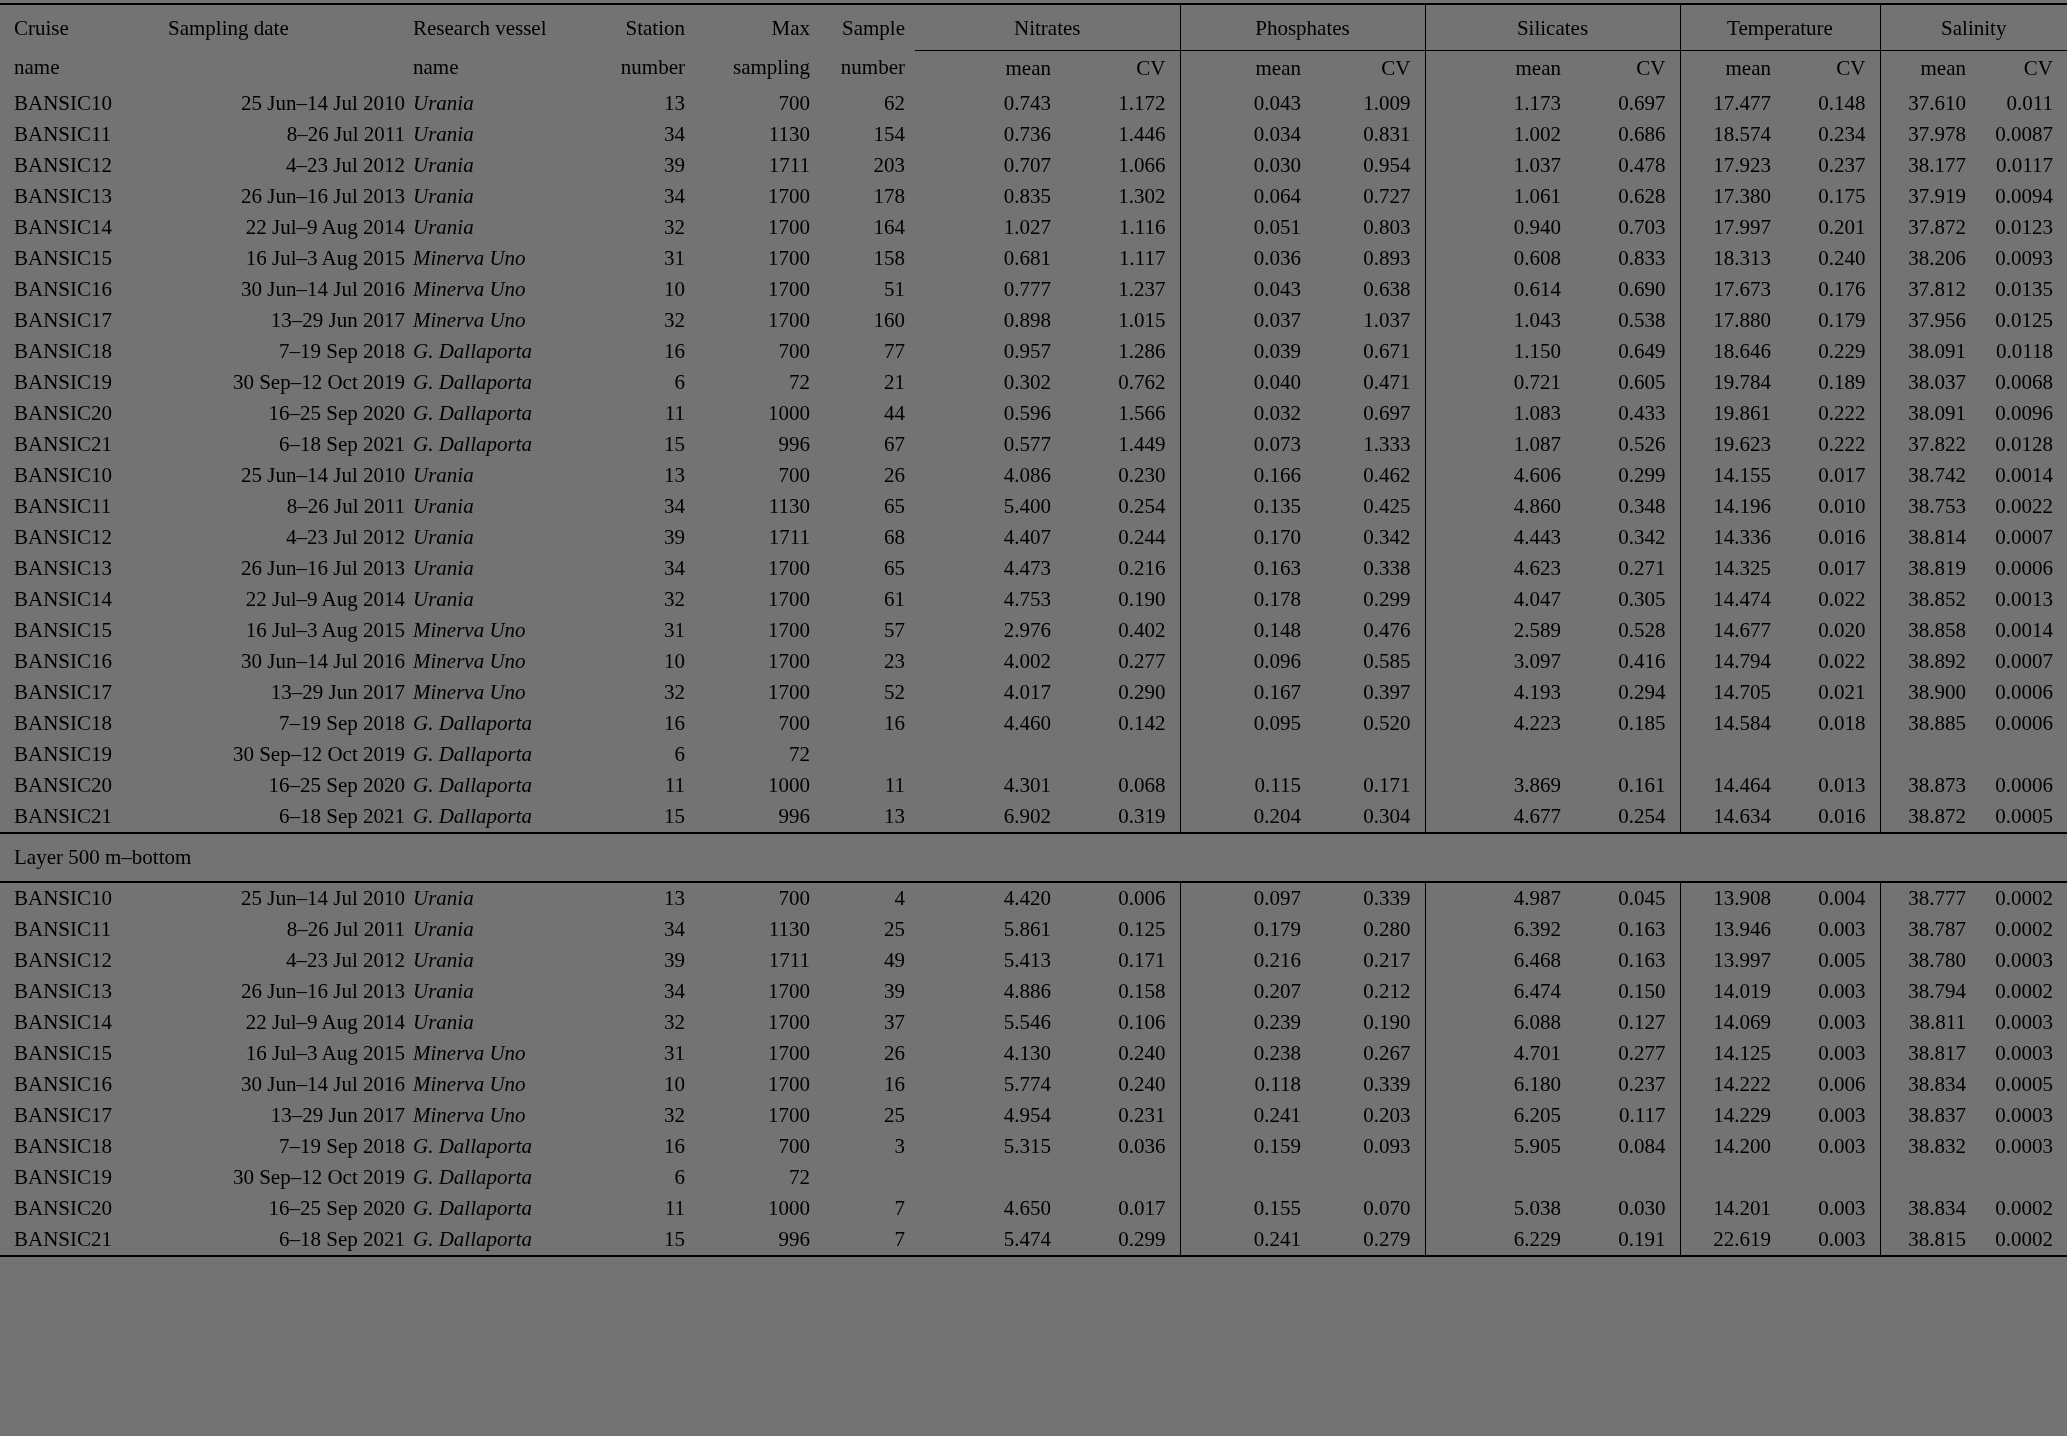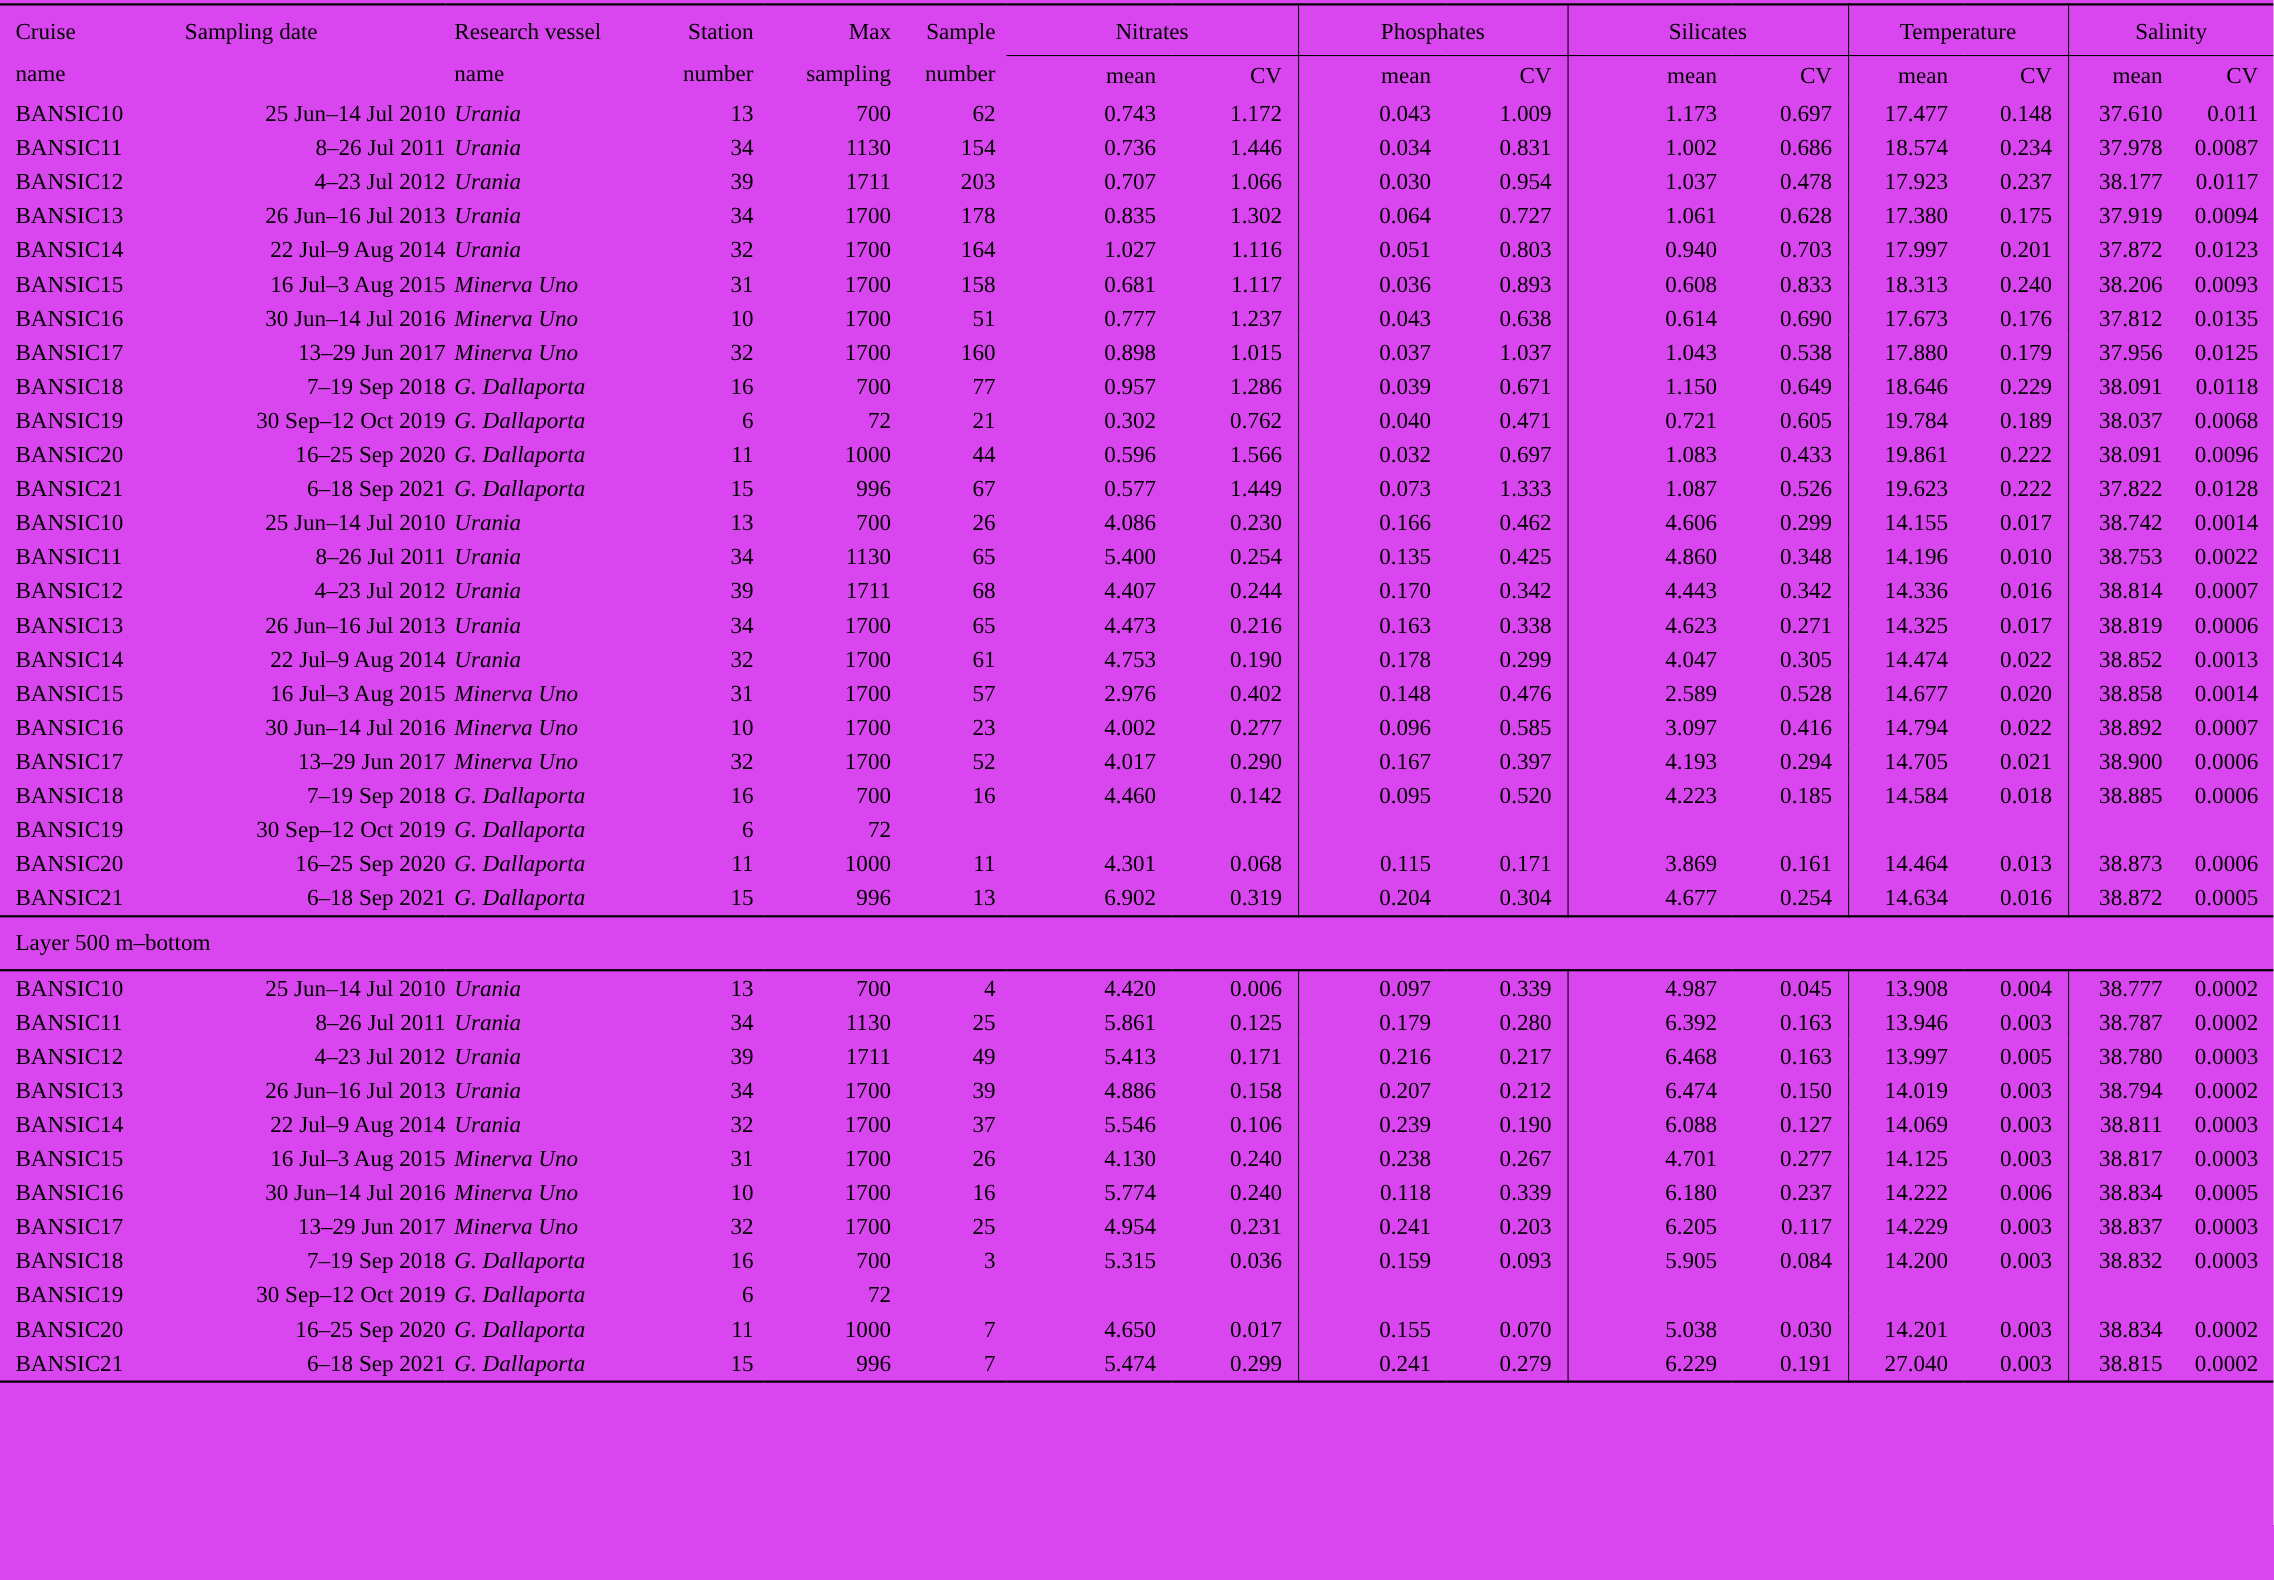--- a/index.html
+++ b/index.html
@@ -1,18 +1,18 @@
 <!DOCTYPE html>
 <html><head>
 <meta charset="utf-8">
 <style>
   * { box-sizing: border-box; }
   html, body { margin: 0; padding: 0; background: #ffffff; }
   body { font-family: "Liberation Serif", "DejaVu Serif", serif; color: #000; }
-  .page { width: 2067px; height: 1436px; background: #d946ef; overflow: hidden; }
+  .page { width: 2067px; height: 1436px; background: #737373; overflow: hidden; }
   table {
     border-collapse: collapse;
     table-layout: fixed;
     width: 2067px;
     border-top: 2.5px solid #000;
     border-bottom: 2.5px solid #000;
     margin-top: 3px;
   }
   th, td {
     font-weight: normal;
@@ -748,20 +748,20 @@
           <td class="c3">G. Dallaporta</td>
           <td class="c4">15</td>
           <td class="c5">996</td>
           <td class="c6">7</td>
           <td class="c7">5.474</td>
           <td class="c8">0.299</td>
           <td class="c9">0.241</td>
           <td class="c10">0.279</td>
           <td class="c11">6.229</td>
           <td class="c12">0.191</td>
-          <td class="c13">27.040</td>
+          <td class="c13">22.619</td>
           <td class="c14">0.003</td>
           <td class="c15">38.815</td>
           <td class="c16">0.0002</td>
         </tr>
       </tbody>
   </table>
 </div>
 
 </body></html>

